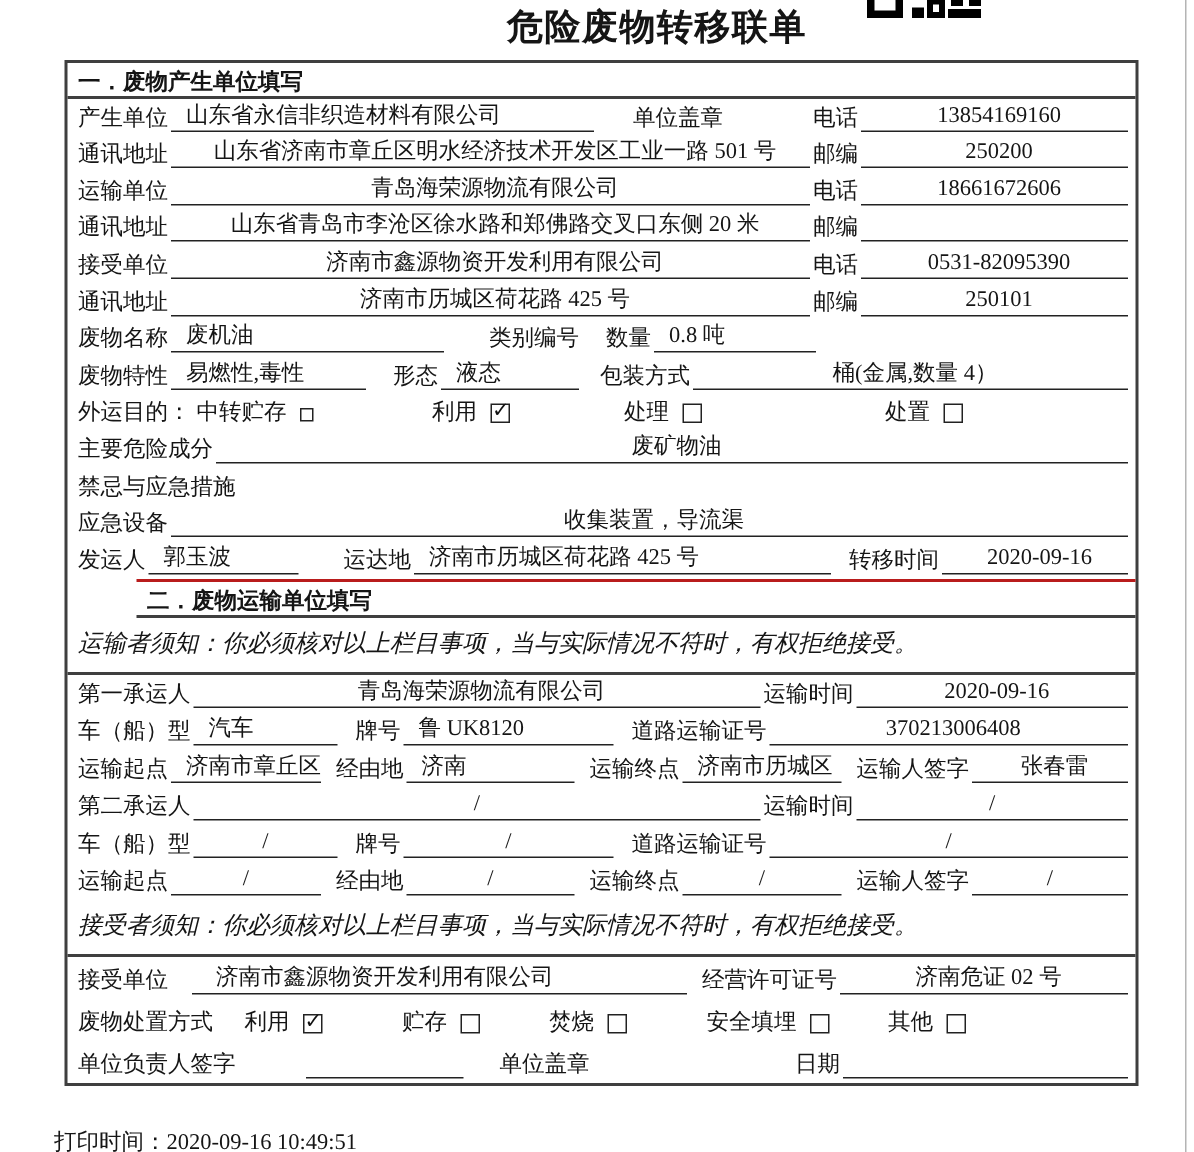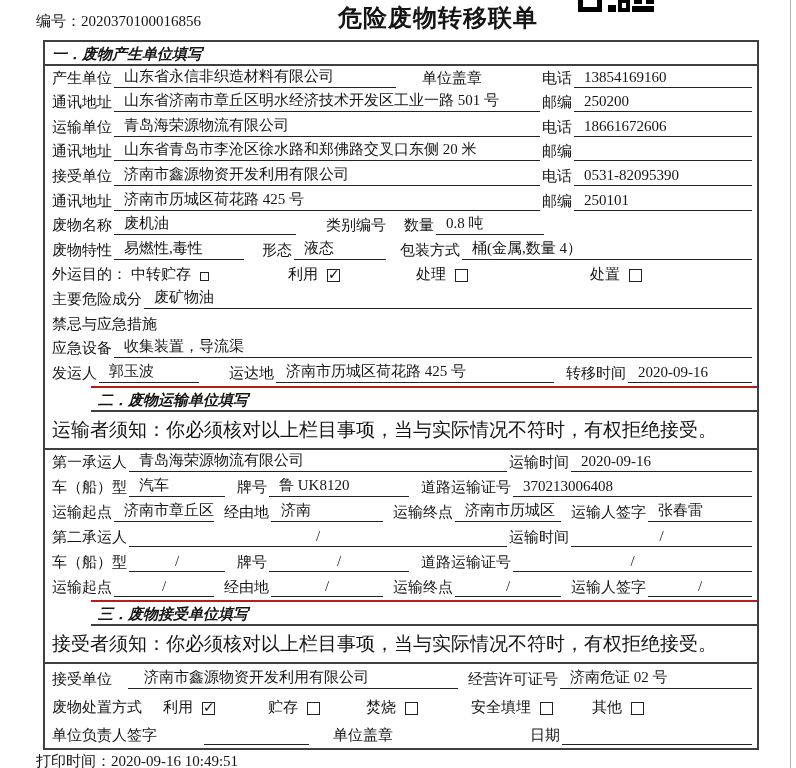--- a/index.html
+++ b/index.html
@@ -20,59 +20,55 @@
   .scan-edge { position:absolute; right:5px; top:0; bottom:0; width:1px; background:#b4b4b4; }
 
   .form-table {
     position:absolute; left:43px; top:40px; width:716px;
     border:2px solid #3f3f3f; background:#fff;
   }
   .sech {
     font-family:"Liberation Sans","DejaVu Sans",sans-serif;
     font-weight:bold; font-size:15px; height:24px; padding:3px 7px 2px;
     border-bottom:2px solid #3f3f3f;
-    font-style:italic;
   }
   .sech.mid { border-top:2px solid #b91c1c; height:26px;margin-left:46px; }
   .notice {
-    font-size:19px; height:26px; padding:18px 7px; display:flex; align-items:center;
-    border-bottom:2px solid #3f3f3f; white-space:nowrap;
+    font-size:16px; height:26px; padding:18px 7px; display:flex; align-items:center;
+    border-bottom:2px solid #3f3f3f; white-space:nowrap;font-style:italic;
   }
   .row { display:flex; align-items:flex-end; padding:0 5px 3px 5px; font-size:15px; }
   .s1row { height:24.6px; }
   .s2row { height:25px; }
   .s3row { height:28px; }
   .lbl { white-space:nowrap; padding:0 2px; flex:none; }
   .val {
     border-bottom:1px solid #222; white-space:nowrap; overflow:hidden;
     padding:0 4px 1px 10px; flex:none;
   }
-  .flex1 { flex:1 1 auto; min-width:0; }
+  .flex1 { flex:1 1 auto; min-width:0;text-align:center; }
   .ctr { text-align:center; padding-left:4px; }
   .rg { display:flex; align-items:flex-end; flex:none; }
   .cb {
     width:13px; height:13px; border:1px solid #222; display:inline-block;
     position:relative; margin:0 0 2px 7px; flex:none; background:#fff;
   }
   .cb.small { width:9px; height:9px; margin-bottom:3px; }
   .cb.checked::after {
     content:"\2713"; position:absolute; left:0; top:-4px; font-size:14px; font-weight:bold;
     font-family:"DejaVu Sans",sans-serif; color:#111;
   }
   .doc-footer { margin:4px 0 0 36px; font-size:15px; white-space:nowrap; }
 </style>
 </head>
 <body>
 
 <div class="page">
 
   <div class="doc-header">
-    <div class="doc-no">
-      <span>编号：</span><span>2020370100016856</span>
-    </div>
     <div class="doc-title">危险废物转移联单</div>
     <svg class="qr-partial" width="78" height="13" viewBox="0 0 78 13">
       <rect x="0" y="0" width="24" height="12" fill="#000"></rect>
       <rect x="5" y="0" width="14" height="7" fill="#fff"></rect>
       <rect x="30" y="5" width="8" height="7" fill="#000"></rect>
       <rect x="40" y="0" width="12" height="12" fill="#000"></rect>
       <rect x="44" y="3" width="4" height="5" fill="#fff"></rect>
       <rect x="54" y="6" width="22" height="6" fill="#000"></rect>
       <rect x="56" y="0" width="8" height="4" fill="#000"></rect>
       <rect x="68" y="0" width="8" height="4" fill="#000"></rect>
@@ -246,21 +242,20 @@
       <span class="lbl">运输起点</span>
       <span class="val ctr" style="width:100px">/</span>
       <span class="lbl" style="margin-left:8px">经由地</span>
       <span class="val ctr" style="width:112px">/</span>
       <span class="lbl" style="margin-left:8px">运输终点</span>
       <span class="val ctr" style="width:106px">/</span>
       <span class="lbl" style="margin-left:8px">运输人签字</span>
       <span class="val flex1 ctr">/</span>
     </div>
 
-    <div class="sech mid">三．废物接受单位填写</div>
     <div class="notice">接受者须知：你必须核对以上栏目事项，当与实际情况不符时，有权拒绝接受。</div>
 
     <div class="row s3row">
       <span class="lbl">接受单位</span>
       <span class="val" style="width:330px;margin-left:14px;padding-left:16px">济南市鑫源物资开发利用有限公司</span>
       <span class="lbl" style="margin-left:8px">经营许可证号</span>
       <span class="val flex1">济南危证 02 号</span>
     </div>
 
 

